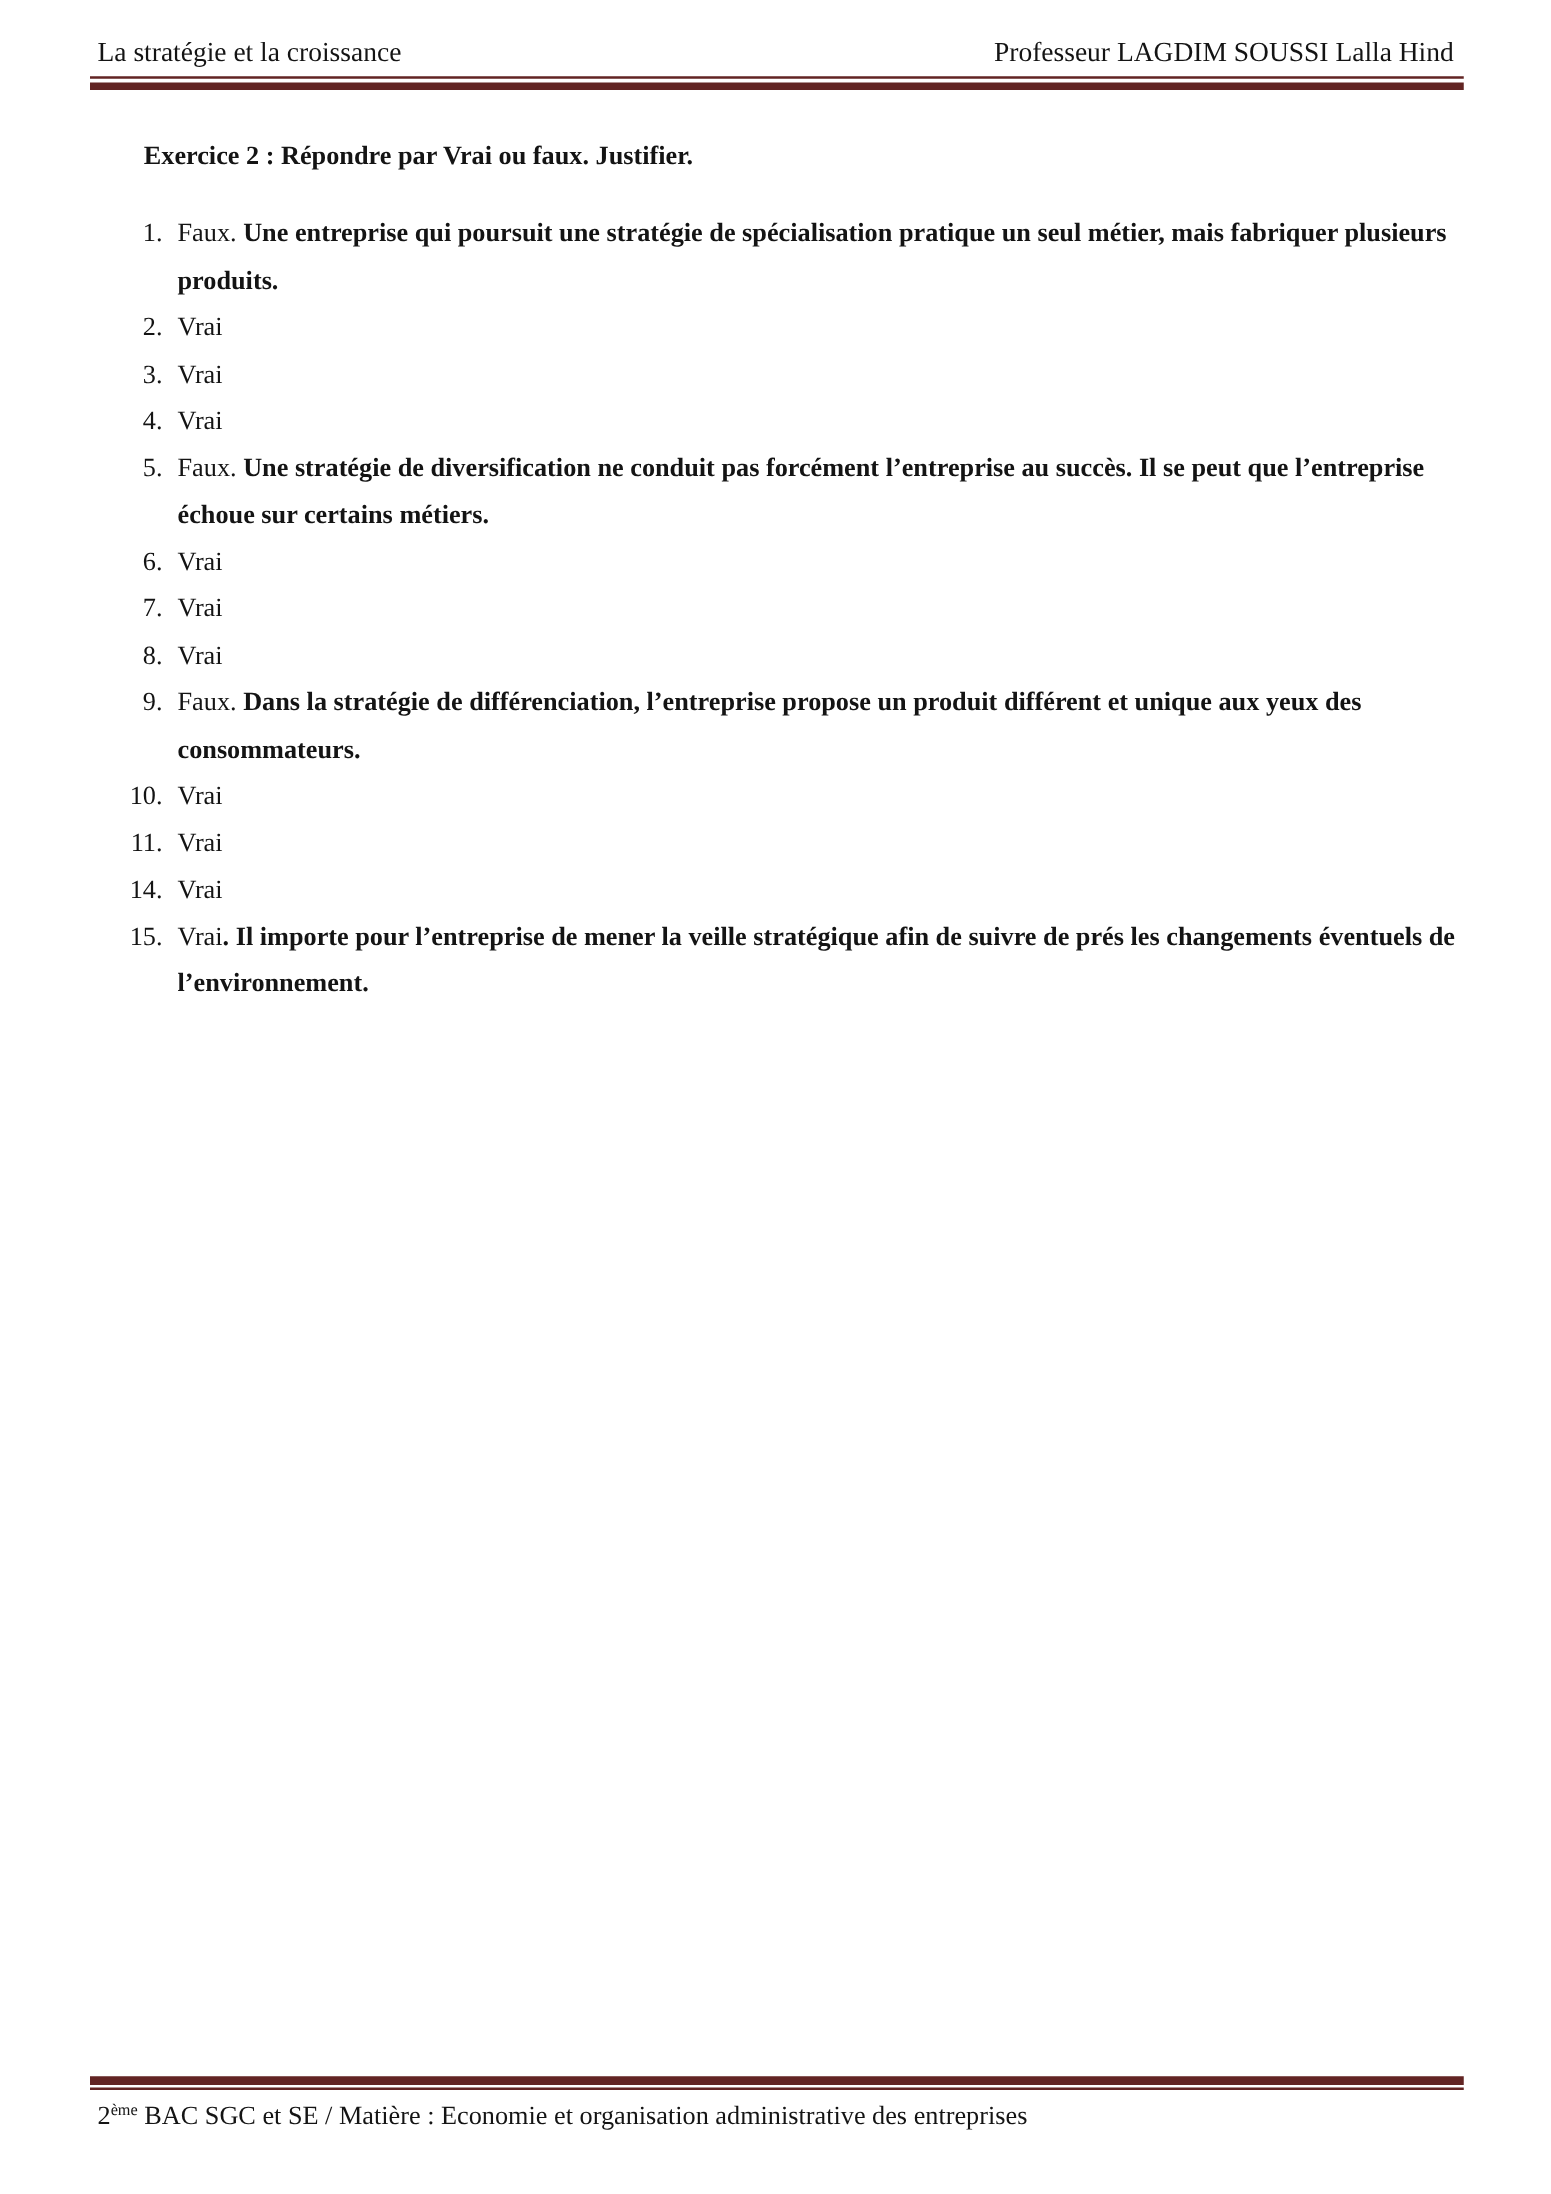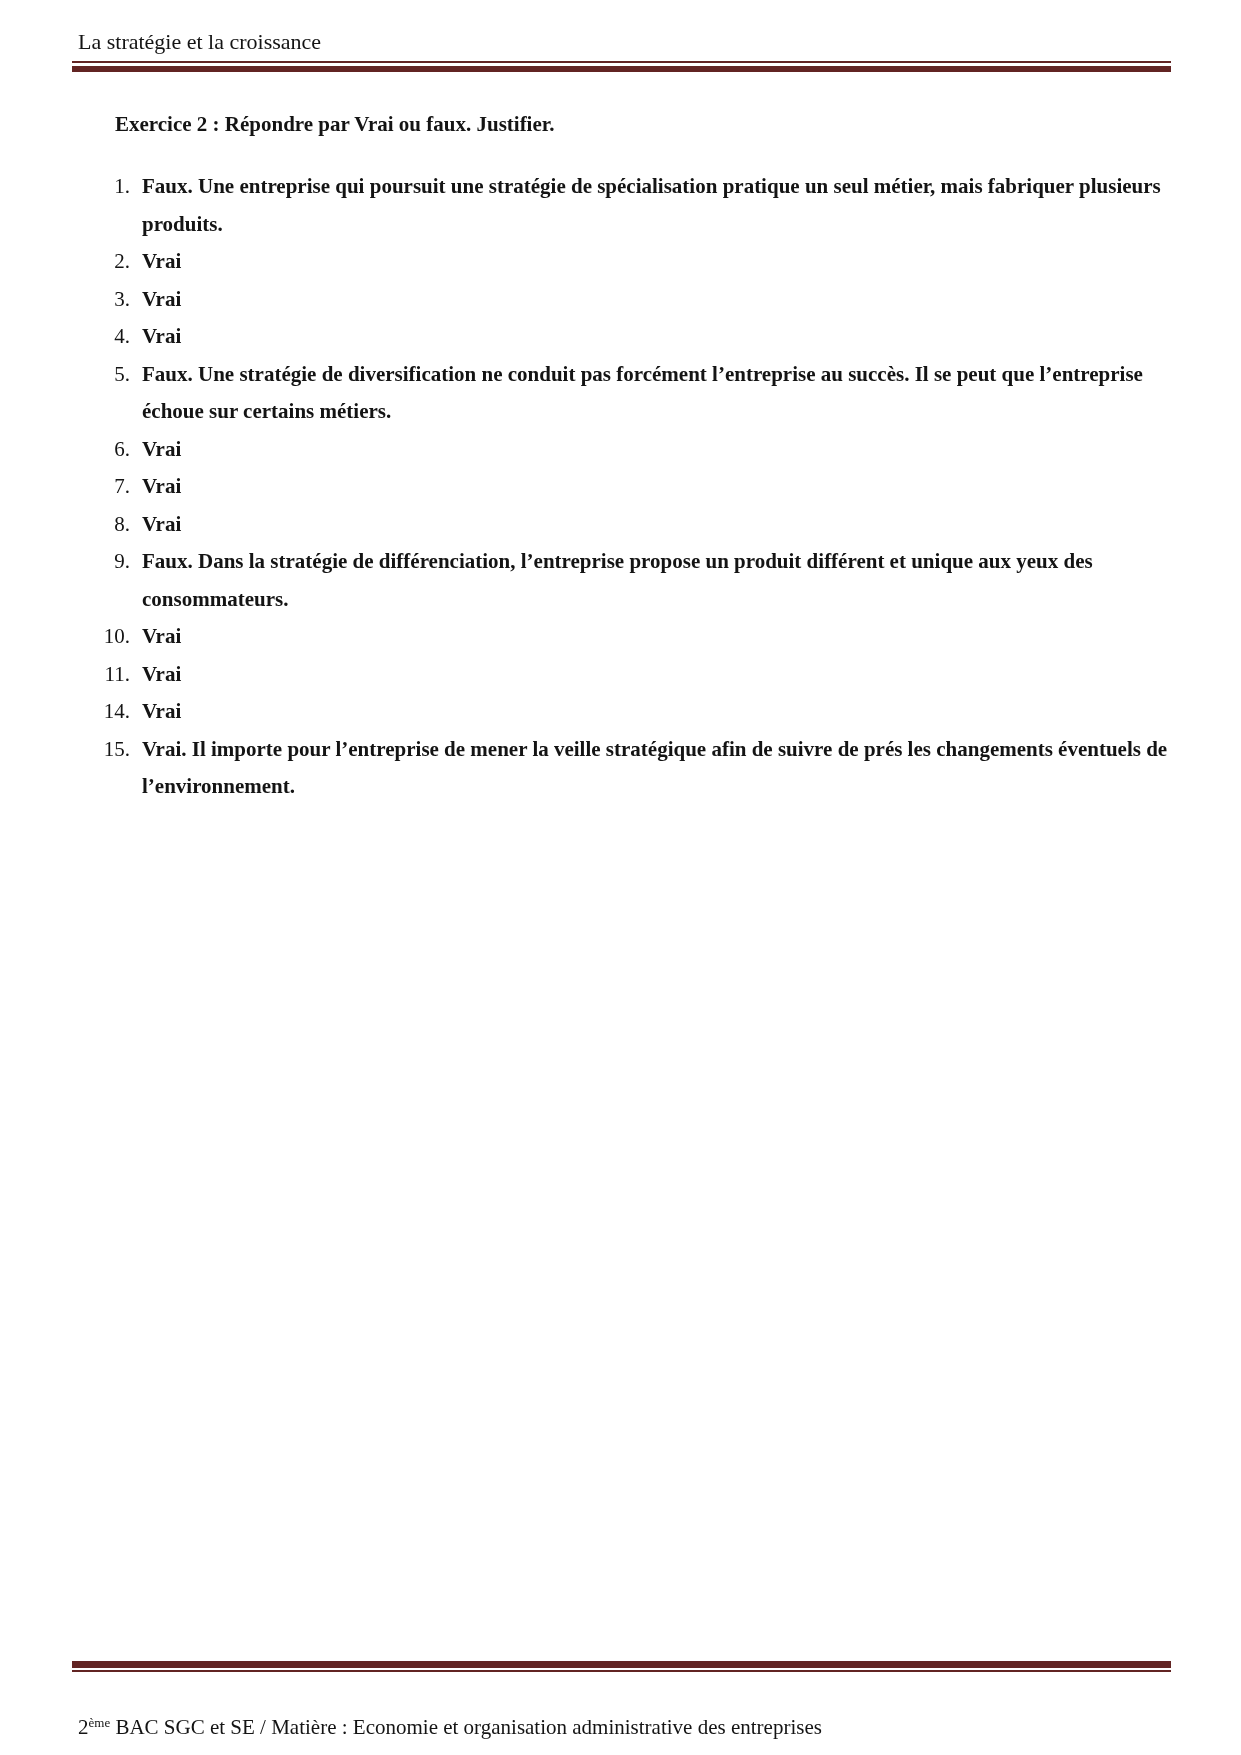--- a/index.html
+++ b/index.html
@@ -67,37 +67,36 @@
   }
   .item .num {
     position: absolute;
     left: 0;
     top: 0;
     width: 52px;
     text-align: right;
     font-weight: normal;
   }
   .item .ans {
-    font-weight: bold;
+    font-weight: normal;
   }
   .item .just {
     font-weight: bold;
   }
 
   
   .rule-footer-thick { left: 72px; right: 70px; top: 1661px; height: 7px; }
   .rule-footer-thin  { left: 72px; right: 70px; top: 1670px; height: 2px; }
   .footer-left {
     position: absolute;
     left: 78px;
     top: 1679px;
     font-size: 21px;
     line-height: 26px;
     white-space: nowrap;
-    margin-top: 35px;
   }
   .footer-left sup {
     font-size: 13px;
     line-height: 0;
     vertical-align: 7px;
   }
   .footer-page {
     position: absolute;
     right: 121px;
     top: 1750px;
@@ -105,20 +104,21 @@
     line-height: 26px;
     white-space: nowrap;
   }
 </style>
 </head>
 <body>
 
 <div class="page" style="--rule-color: #622423; color: rgb(20, 20, 20);">
 
   <div class="header-left">La stratégie et la croissance</div>
+  <div class="header-right">Professeur LAGDIM SOUSSI Lalla Hind</div>
   <div class="rule rule-header-thin"></div>
   <div class="rule rule-header-thick"></div>
 
   <div class="exercise-title">Exercice 2 : Répondre par Vrai ou faux. Justifier.</div>
 
   <div class="exercise-list">
     <div class="item">
       <span class="num">1.</span><span class="ans">Faux.</span><span class="just"> Une entreprise qui poursuit une stratégie de spécialisation pratique un seul métier, mais fabriquer plusieurs produits.</span>
     </div>
 

